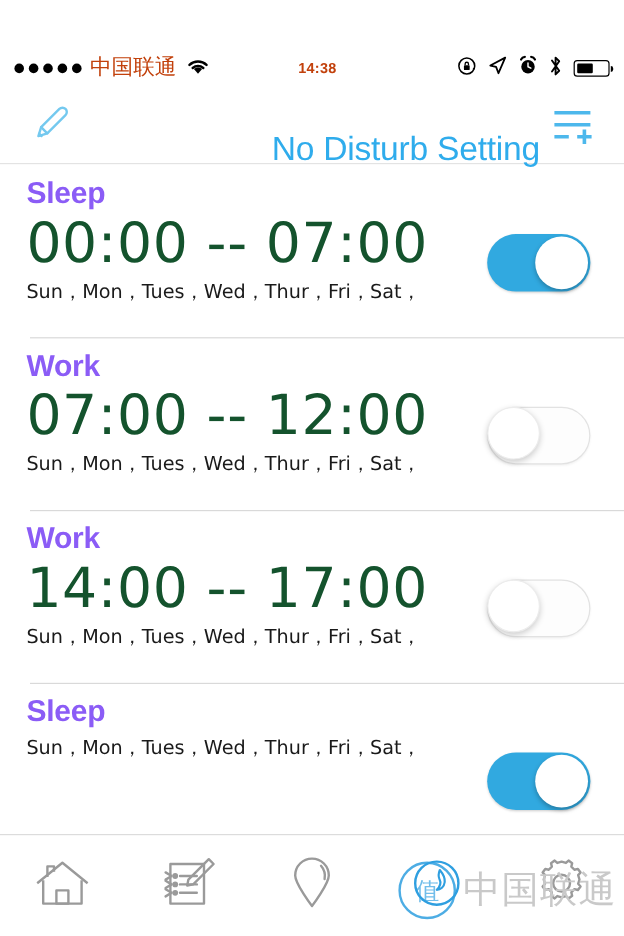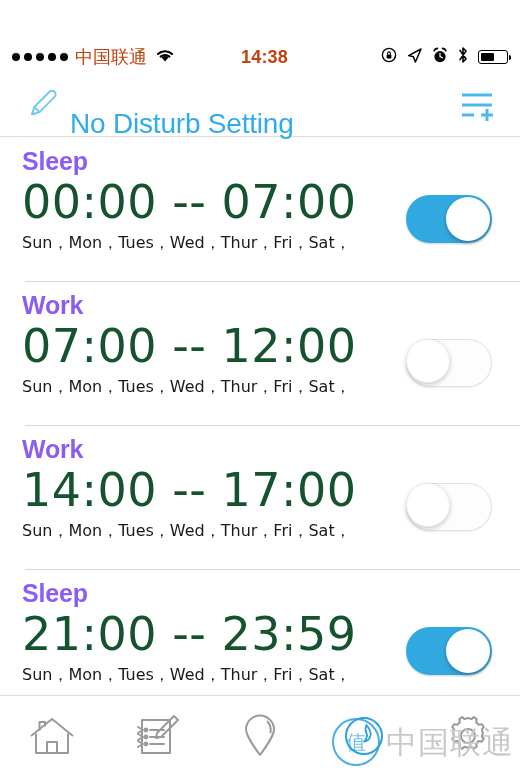--- a/index.html
+++ b/index.html
@@ -49,21 +49,21 @@
     letter-spacing: 0px;
     font-family: "DejaVu Sans", sans-serif;
     line-height: 1;
   }
   .wifi-icon { display: block; }
   .status-time {
     position: absolute;
     left: 0;
     right: 12px;
     text-align: center;
-    font-size: 18px;
+    font-size: 12px;
     font-weight: bold;
     letter-spacing: 0.2px;
     pointer-events: none;
     padding-left: 21px;
   }
   .status-right {
     margin-left: auto;
     display: flex;
     align-items: center;
     gap: 9px;
@@ -101,21 +101,21 @@
     height: 62px;
     display: flex;
     align-items: center;
     padding: 0 18px;
     box-sizing: border-box;
     border-bottom: 1px solid #dcdcdc;
     background: #ffffff;
   }
   .nav-title {
     flex: 1;
-    text-align: left;
+    text-align: right;
     font-size: 28px;
     color: #2facec;
     font-weight: normal;
     letter-spacing: -0.2px;
     font-family: "Liberation Sans", sans-serif;
     margin-top: 36px;
   }
   .nav-btn {
     width: 52px;
     height: 50px;
@@ -389,21 +389,20 @@
       <div class="row-days">Sun，Mon，Tues，Wed，Thur，Fri，Sat，</div>
     </div>
     <div class="toggle off">
       <div class="knob"></div>
     </div>
   </div>
 
   <div class="row">
     <div class="row-texts">
       <div class="row-label">Sleep</div>
-      <div class="row-time">21:00 -- 23:59</div>
       <div class="row-days">Sun，Mon，Tues，Wed，Thur，Fri，Sat，</div>
     </div>
     <div class="toggle on">
       <div class="knob"></div>
     </div>
   </div>
 
   <div style="position:relative;height:1px;">
     <div class="list-end-divider"></div>
   </div>

